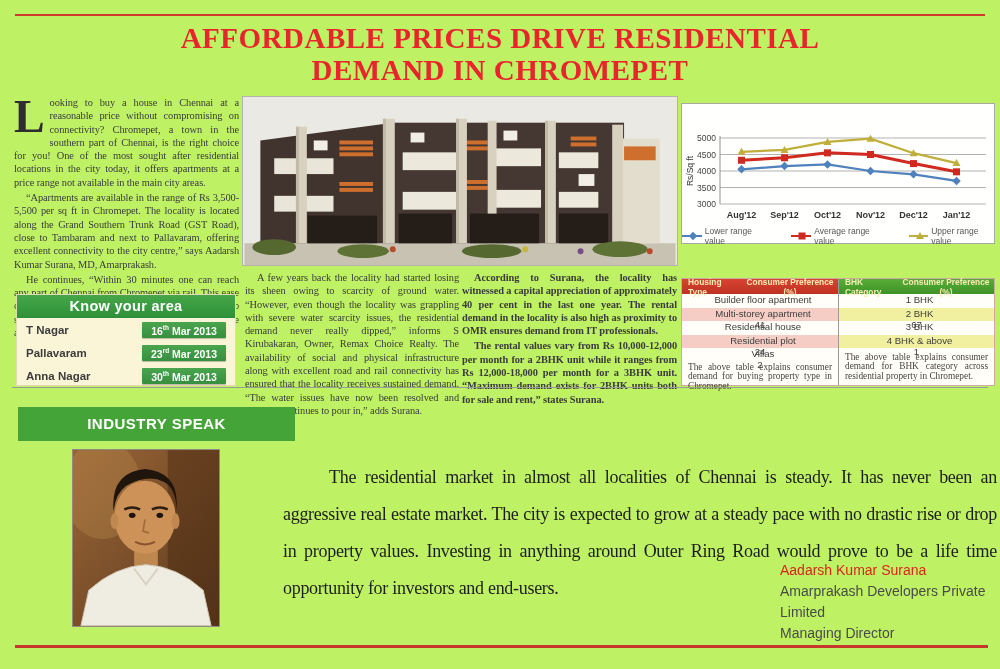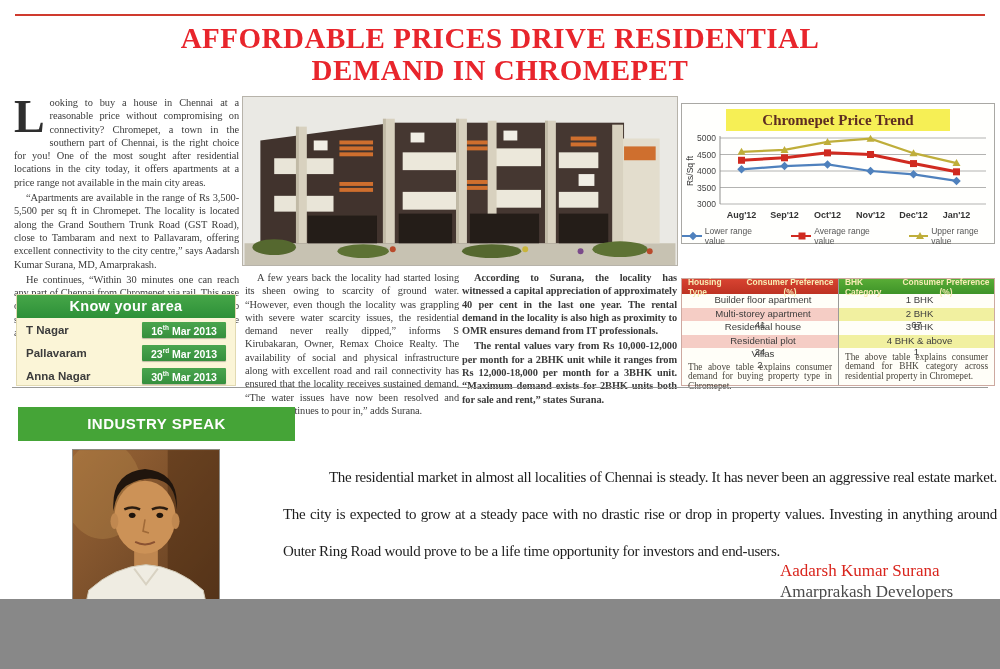--- a/index.html
+++ b/index.html
@@ -1,17 +1,17 @@
 <!DOCTYPE html>
 <html><head>
 <meta charset="utf-8">
 <style>
   * { margin:0; padding:0; box-sizing:border-box; }
   body { background:#888; font-family:"Liberation Serif", serif; }
-  .page { position:relative; width:1000px; height:599px; background:#ffffff; margin:0 auto; overflow:hidden; }
+  .page { position:relative; width:1000px; height:669px; background:#bef264; margin:0 auto; overflow:hidden; }
 
   .rule { position:absolute; background:#cf3a2e; }
   .rule-top { left:15px; top:14px; width:970px; height:2px; }
   .rule-bottom { left:15px; top:645px; width:973px; height:3px; background:#c8372c; }
   .rule-mid { position:absolute; left:12px; top:387px; width:976px; height:1px; background:#9a9a98; }
 
   .headline { position:absolute; left:0; top:22px; width:100%; text-align:center;
     font-family:"Liberation Serif", serif; font-weight:bold; color:#e8252c;
     font-size:29px; line-height:32px; letter-spacing:0.5px; }
 
@@ -82,24 +82,24 @@
     font-size:9.3px; line-height:9.8px; text-align:justify; color:#4a463e; }
 
   
   .is-banner { position:absolute; left:18px; top:407px; width:277px; height:34px;
     background:#45a437; color:#fefefe; font-family:"Liberation Sans", sans-serif;
     font-weight:bold; font-size:15px; text-align:center; line-height:34px; letter-spacing:0.5px; }
   .portrait { position:absolute; left:72px; top:449px; width:148px; height:178px;
     border:1px solid #8f8b84; background:#7a4f2a; }
   .portrait svg { display:block; width:100%; height:100%; }
   .quote { position:absolute; left:283px; top:459px; width:714px;
-    font-family:"Liberation Serif", serif; font-size:15px; letter-spacing:-0.3px;
+    font-family:"Liberation Serif", serif; font-size:18px; letter-spacing:-0.3px;
     line-height:37px; color:#1d1d1d; text-indent:46px; text-align:justify; }
-  .attr { position:absolute; left:780px; top:560px; font-family:Liberation Serif, serif;
-    font-size:17px; line-height:21px; color:#4a4a4a; }
+  .attr { position:absolute; left:780px; top:560px; font-family:Liberation Sans, sans-serif;
+    font-size:14px; line-height:21px; color:#4a4a4a; }
   .attr .attr-name { color:#d9251d; }
 </style>
 </head>
 <body>
 
 <div class="page">
 
   <div class="rule rule-top"></div>
 
   <div class="headline">
@@ -209,21 +209,20 @@
           <span class="kya-badge">23<sup>rd</sup> Mar 2013</span>
         </div>
         <div class="kya-row">
           <span class="kya-area">Anna Nagar</span>
           <span class="kya-badge">30<sup>th</sup> Mar 2013</span>
         </div>
       </div>
   </div>
 
   <div class="chart-box">
-    <div class="chart-title">Chromepet Price Trend</div>
     <svg class="chart-plot" width="310" height="94">
         <line x1="36" y1="71" x2="302" y2="71" stroke="#b3b3b1" stroke-width="1"></line>
         <text x="32" y="74" text-anchor="end" font-size="8.5" fill="#444" font-family="Liberation Sans, sans-serif">3000</text>
         <line x1="36" y1="54.5" x2="302" y2="54.5" stroke="#b3b3b1" stroke-width="1"></line>
         <text x="32" y="57.5" text-anchor="end" font-size="8.5" fill="#444" font-family="Liberation Sans, sans-serif">3500</text>
         <line x1="36" y1="38" x2="302" y2="38" stroke="#b3b3b1" stroke-width="1"></line>
         <text x="32" y="41" text-anchor="end" font-size="8.5" fill="#444" font-family="Liberation Sans, sans-serif">4000</text>
         <line x1="36" y1="21.5" x2="302" y2="21.5" stroke="#b3b3b1" stroke-width="1"></line>
         <text x="32" y="24.5" text-anchor="end" font-size="8.5" fill="#444" font-family="Liberation Sans, sans-serif">4500</text>
         <line x1="36" y1="5" x2="302" y2="5" stroke="#b3b3b1" stroke-width="1"></line>

